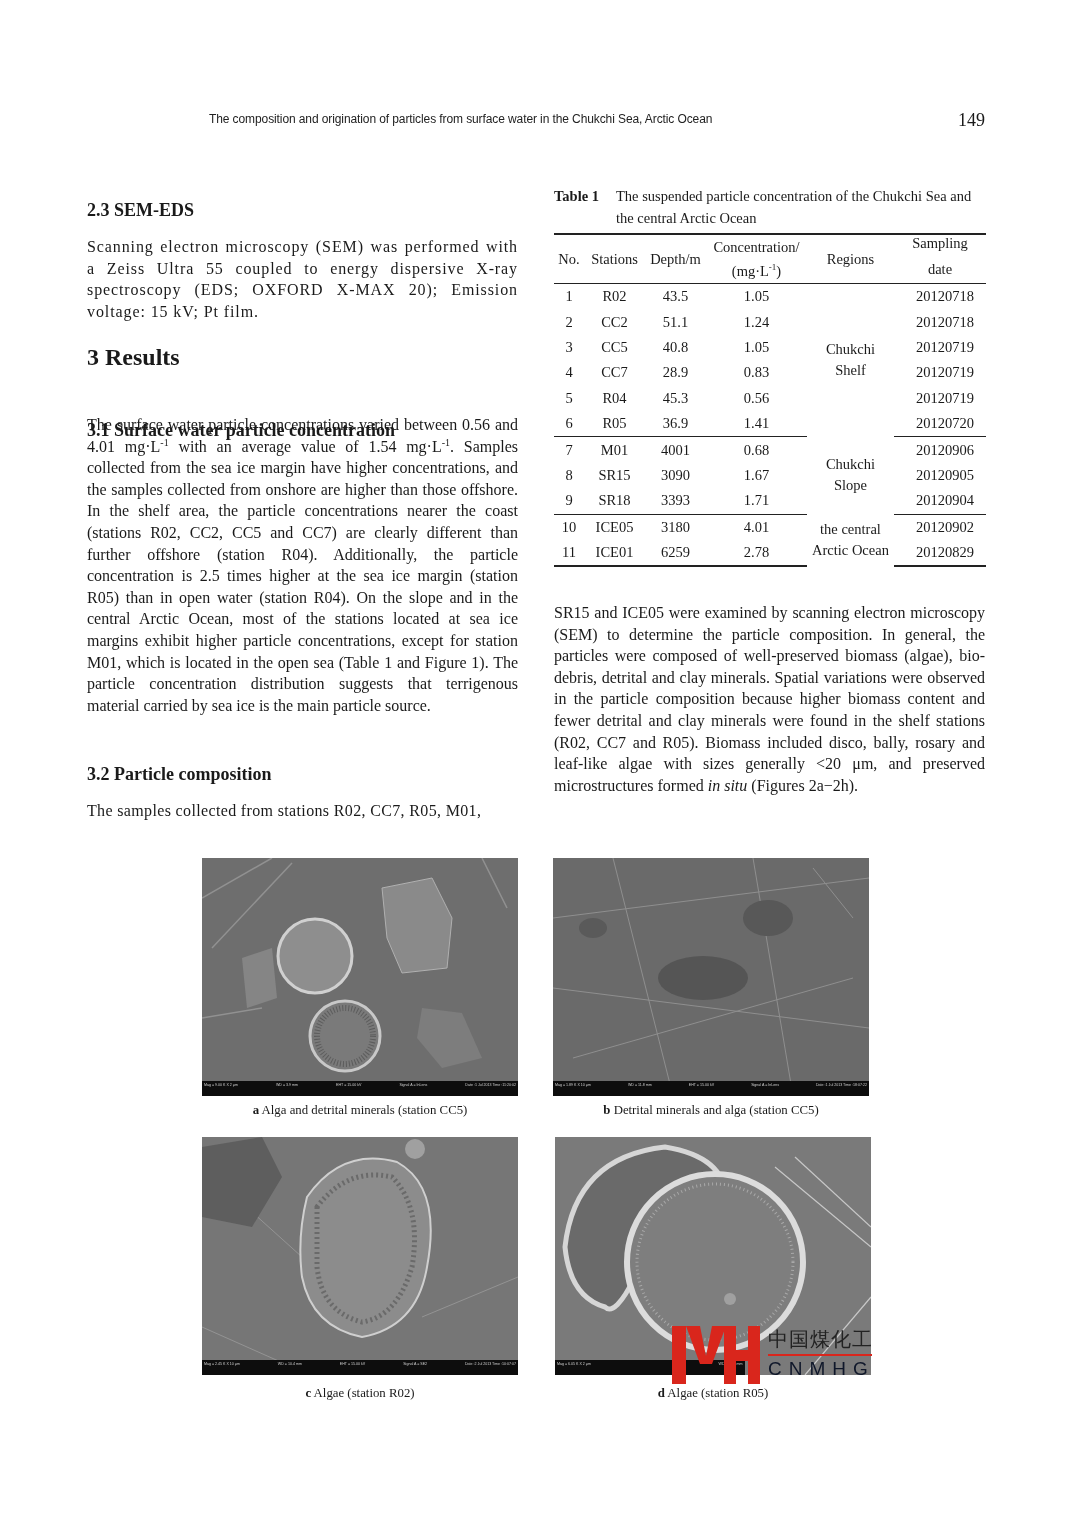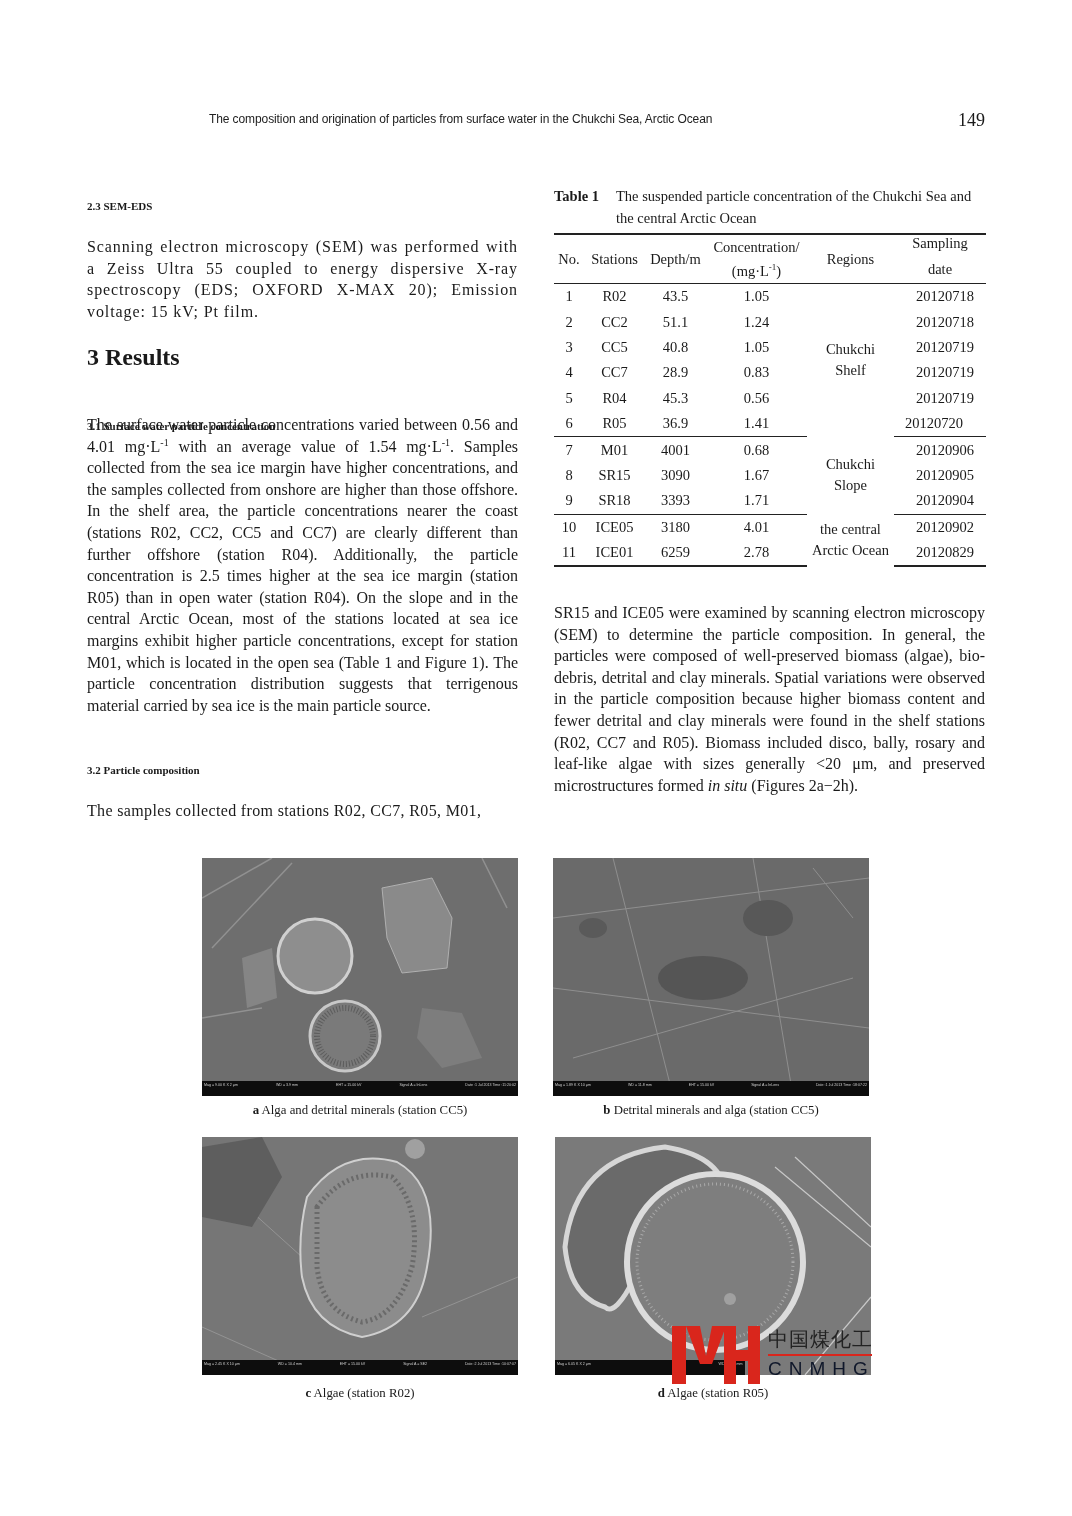--- a/index.html
+++ b/index.html
@@ -1,21 +1,21 @@
 <!DOCTYPE html>
 <html><head>
 <meta charset="utf-8">
 <style>
   html, body { margin:0; padding:0; background:#ffffff; }
   body { width:1072px; height:1516px; position:relative; overflow:hidden; color:#1a1a1a;
          font-family:"Liberation Serif", "DejaVu Serif", serif; }
   .abs { position:absolute; }
   .running-head { left:209px; top:112px; width:660px; font-family:Liberation Sans, sans-serif; font-size:12px; color:#222; white-space:nowrap; letter-spacing:-0.1px; }
   .page-num { left:958px; top:110px; font-size:18px; }
-  .h2 { font-weight:bold; font-size:11px; }
+  .h2 { font-weight:bold; font-size:18px; }
   .h1 { font-weight:bold; font-size:24px; }
   .para { font-size:16px; line-height:21.6px; text-align:justify; text-align-last:left; }
   .para sup { font-size:10px; line-height:0; }
   .col-left { left:87px; width:431px; }
   .col-right { left:554px; width:431px; }
   .tbl-caption { left:554px; top:185px; width:432px; font-size:14.5px; line-height:22px; }
   .tbl-caption .lab { font-weight:bold; display:inline-block; width:62px; vertical-align:top; }
   .tbl-caption .txt { display:inline-block; width:370px; vertical-align:top; }
   table.data { position:absolute; left:554px; top:233px; width:432px; border-collapse:collapse; font-size:14.5px; }
   table.data th { font-weight:normal; text-align:center; padding:0; }
@@ -125,21 +125,21 @@
         <td>R04</td>
         <td>45.3</td>
         <td>0.56</td>
         <td style="text-align: right; padding-right: 12px;">20120719</td>
       </tr>
       <tr class="grp-end">
         <td>6</td>
         <td>R05</td>
         <td>36.9</td>
         <td>1.41</td>
-        <td style="padding-right: 12px;">20120720</td>
+        <td style="text-align: right; padding-right: 12px;">20120720</td>
       </tr>
       <tr>
         <td>7</td>
         <td>M01</td>
         <td>4001</td>
         <td>0.68</td>
         <td rowspan="3" class="region">
           <div>Chukchi</div>
           <div>Slope</div>
         </td>

